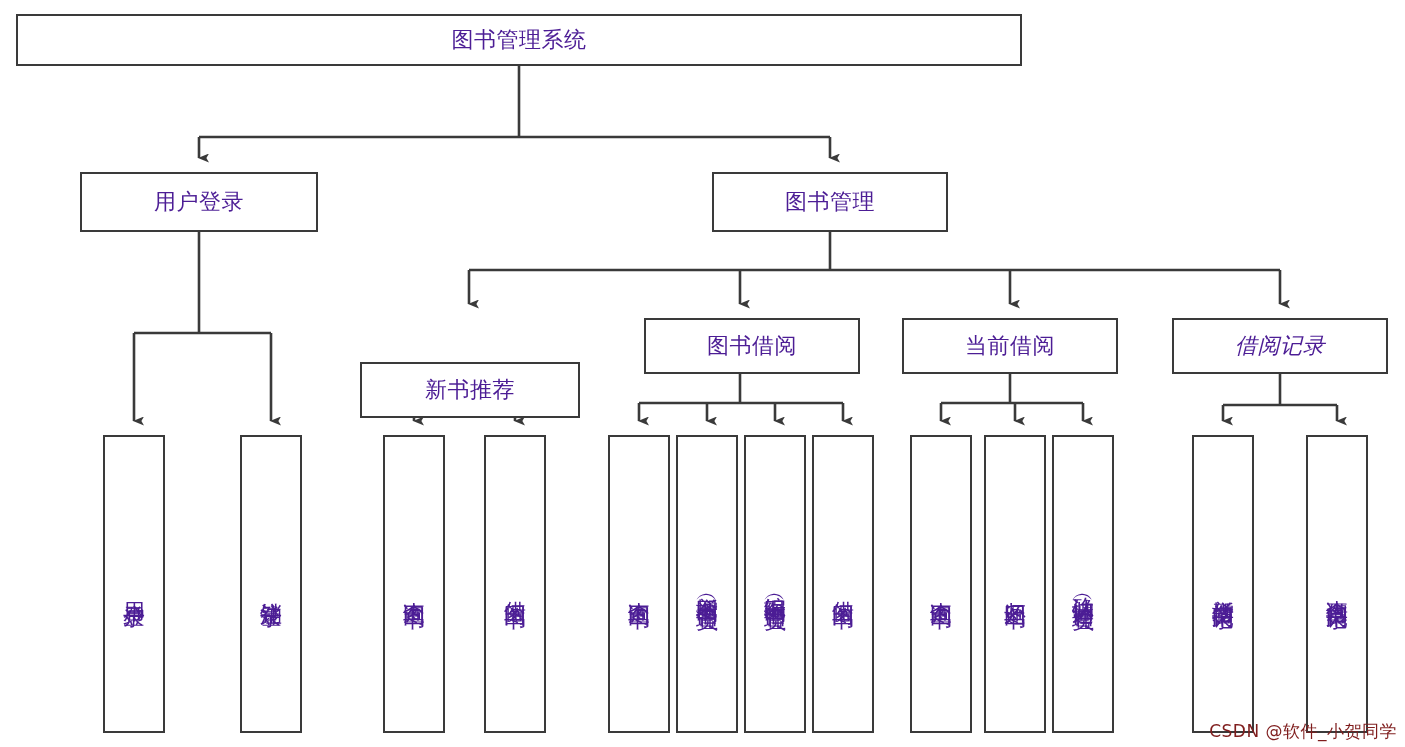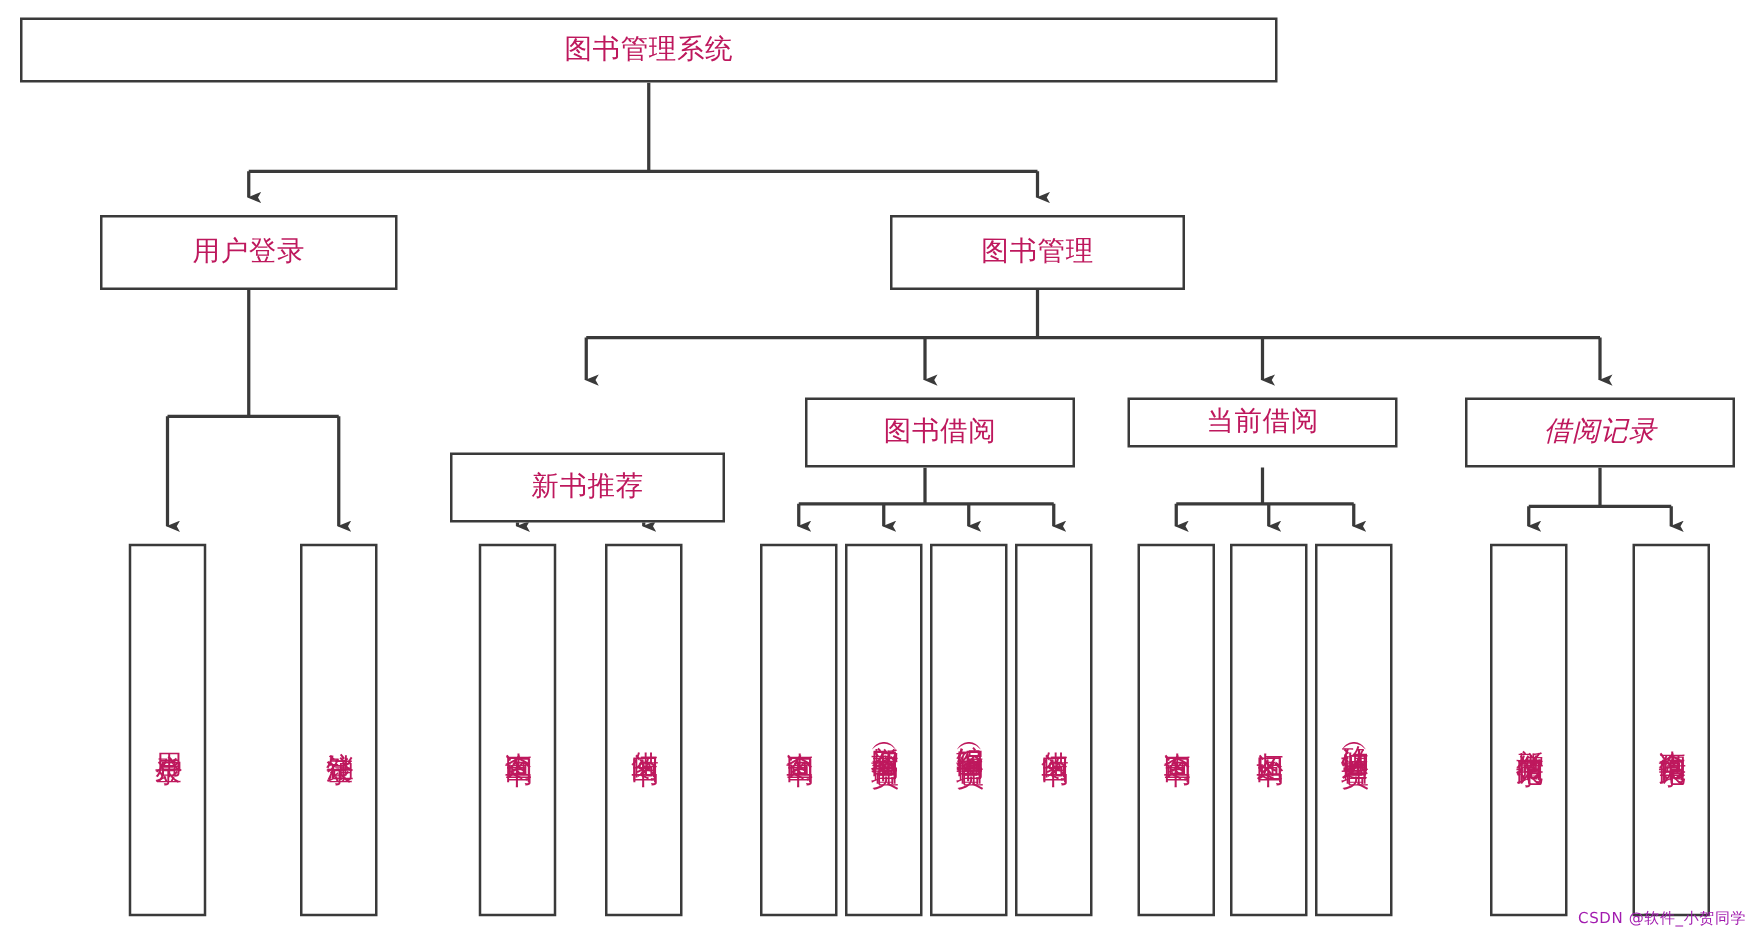--- a/index.html
+++ b/index.html
@@ -23,21 +23,21 @@
     left: 0;
     top: 0;
     width: 1405px;
     height: 747px;
   }
   .node {
     position: absolute;
     box-sizing: border-box;
     border: 2px solid #3a3a3a;
     background: #ffffff;
-    color: #be185d;
+    color: #4c1d95;
     display: flex;
     align-items: center;
     justify-content: center;
     text-align: center;
     z-index: 2;
   }
   .node-h {
     font-size: 22px;
     letter-spacing: 0.5px;
     line-height: 1.15;
@@ -51,22 +51,22 @@
     padding-top: 8px;
     white-space: nowrap;
   }
   .node-label {
     display: block;
   }
   #watermark {
     position: absolute;
     right: 8px;
     bottom: 4px;
-    font-size: 12px;
-    color: #a21caf;
+    font-size: 17px;
+    color: #7f1d1d;
     z-index: 5;
     white-space: nowrap;
     letter-spacing: 0.5px;
     text-align: right;
   }
 </style>
 </head>
 <body>
 
 <div id="diagram-root">
@@ -146,21 +146,21 @@
   </div>
 
   <div class="node node-h" style="left:360px; top:318px; width:220px; height:56px;margin-top:44px;">
     <span class="node-label">新书推荐</span>
   </div>
 
   <div class="node node-h" style="left:632px; top:318px; width:216px; height:56px;margin-left:12px;">
     <span class="node-label">图书借阅</span>
   </div>
 
-  <div class="node node-h" style="left:902px; top:318px; width:216px; height:40px;">
+  <div class="node node-h" style="left:902px; top:318px; width:216px; height:56px;">
     <span class="node-label">当前借阅</span>
   </div>
 
   <div class="node node-h" style="left:1172px; top:318px; width:216px; height:56px;font-style:italic;">
     <span class="node-label">借阅记录</span>
   </div>
 
   <div class="node node-v" style="left:103px; top:435px; width:62px; height:298px;">
     <span class="node-label">用户登录</span>
   </div>

